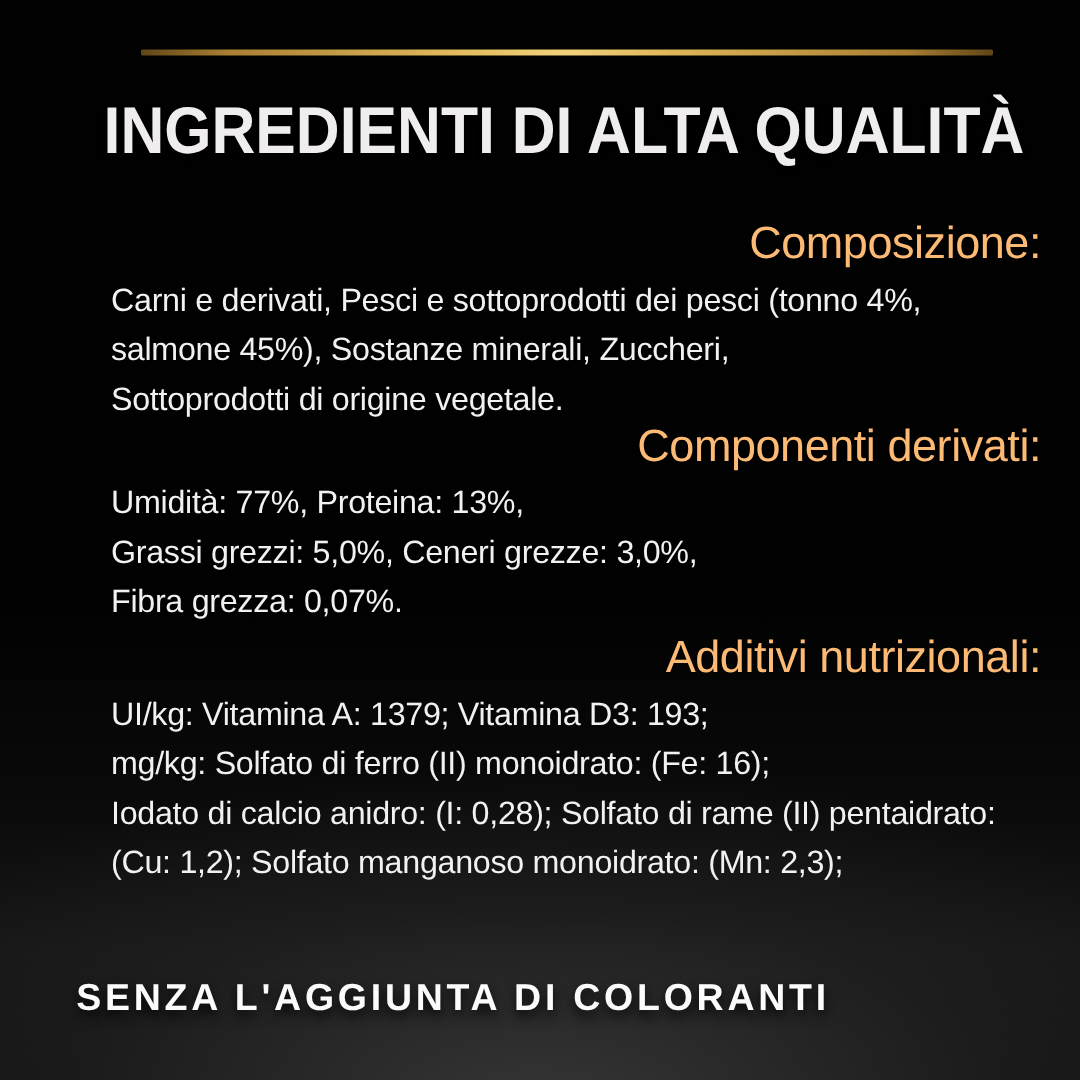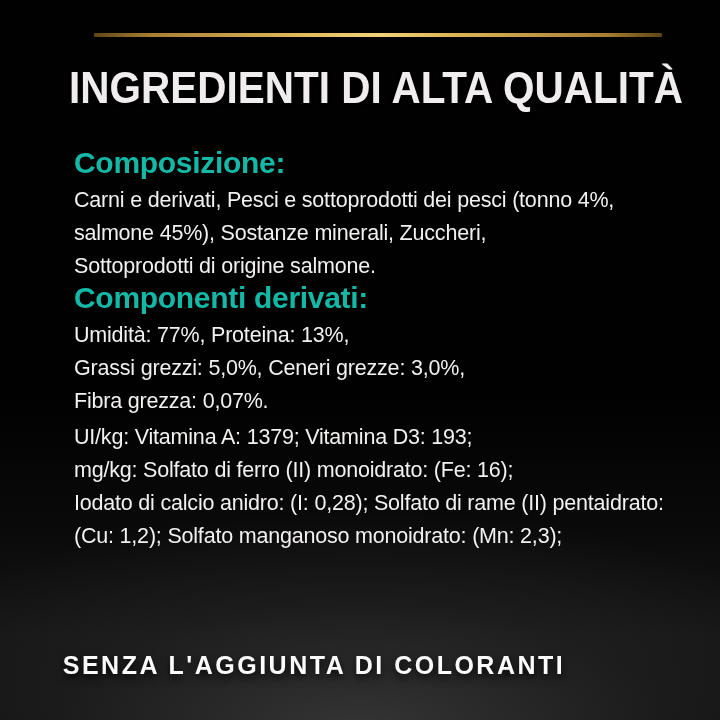--- a/index.html
+++ b/index.html
@@ -32,32 +32,33 @@
     transform: scaleX(0.92);
     text-shadow: 0 2px 4px rgba(0,0,0,0.6);
     white-space: nowrap;
   }
   .section { position: absolute; left: 58px; right: 26px; }
   .section-composizione { top: 145px; }
   .section-componenti  { top: 280px; }
   .section-additivi    { top: 421px; }
   .section-heading {
     margin: 0 0 3px 0;
-    font-size: 30px; line-height: 36px; font-weight: 700;
-    letter-spacing: -0.3px; color: #14b8a6;
+    font-size: 30px; line-height: 36px; font-weight: 400;
+    letter-spacing: -0.3px; color: #fdba74;
     white-space: nowrap;
+    text-align: right;
   }
   .text-line {
     margin: 0;
     font-size: 21.5px; line-height: 33px;
     letter-spacing: -0.2px; color: #f3f1f0;
     white-space: nowrap;
   }
   .footer-claim {
-    position: absolute; top: 650px; left: 12px; width: 572px;
+    position: absolute; top: 650px; left: 0; width: 572px;
     margin: 0; text-align: center;
     font-size: 25px; line-height: 30px; font-weight: 700;
     letter-spacing: 2.5px; color: #fbfbfb;
     text-shadow: 0 4px 8px rgba(0,0,0,0.9);
     white-space: nowrap;
   }
 </style>
 </head>
 <body>
 
@@ -66,31 +67,32 @@
 <div class="content">
 
   <div class="gold-line"></div>
 
   <h1 class="page-title">INGREDIENTI DI ALTA QUALITÀ</h1>
 
   <section class="section section-composizione">
     <h2 class="section-heading">Composizione:</h2>
     <p class="text-line">Carni e derivati, Pesci e sottoprodotti dei pesci (tonno 4%,</p>
     <p class="text-line">salmone 45%), Sostanze minerali, Zuccheri,</p>
-    <p class="text-line">Sottoprodotti di origine salmone.</p>
+    <p class="text-line">Sottoprodotti di origine vegetale.</p>
   </section>
 
   <section class="section section-componenti">
     <h2 class="section-heading">Componenti derivati:</h2>
     <p class="text-line">Umidità: 77%, Proteina: 13%,</p>
     <p class="text-line">Grassi grezzi: 5,0%, Ceneri grezze: 3,0%,</p>
     <p class="text-line">Fibra grezza: 0,07%.</p>
   </section>
 
   <section class="section section-additivi">
+    <h2 class="section-heading">Additivi nutrizionali:</h2>
     <p class="text-line">UI/kg: Vitamina A: 1379; Vitamina D3: 193;</p>
     <p class="text-line">mg/kg: Solfato di ferro (II) monoidrato: (Fe: 16);</p>
     <p class="text-line">Iodato di calcio anidro: (I: 0,28); Solfato di rame (II) pentaidrato:</p>
     <p class="text-line">(Cu: 1,2); Solfato manganoso monoidrato: (Mn: 2,3);</p>
   </section>
 
   <p class="footer-claim">SENZA L'AGGIUNTA DI COLORANTI</p>
 
 </div>
 

